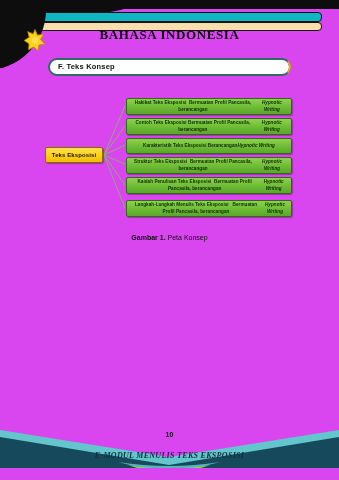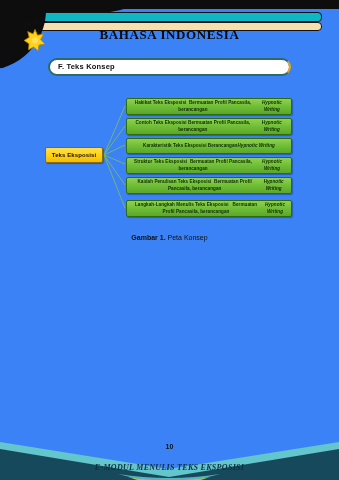--- a/index.html
+++ b/index.html
@@ -2,21 +2,21 @@
 <html><head>
 <meta charset="utf-8">
 <style>
   html,body{margin:0;padding:0;}
   body{
     width:339px;height:480px;overflow:hidden;
     background:#ffffff;
     font-family:"Liberation Sans", sans-serif;
     position:relative;
   }
-  #page{position:absolute;inset:0;width:339px;height:480px;background:#3b82f6;overflow:hidden;}
+  #page{position:absolute;inset:0;width:339px;height:480px;background:#d946ef;overflow:hidden;}
 
   
   .top-black{
     position:absolute;top:0;left:0;width:339px;height:9px;background:#0d0d0d;
   }
   .top-black-swoop{
     position:absolute;top:0;left:18px;width:120px;height:14px;background:#0d0d0d;
     border-bottom-right-radius:60px 14px;
   }
   .bar-teal{
@@ -119,21 +119,21 @@
   .leaf .it{font-style:italic;}
 
   
   .caption{
     position:absolute;top:234px;left:0;width:339px;text-align:center;
     font-size:7px;color:#111;
   }
   .caption b{font-weight:bold;}
 
   
-  .footer{position:absolute;left:0;bottom:0;width:339px;height:60px;}
+  .footer{position:absolute;left:0;bottom:12px;width:339px;height:60px;}
   .pagenum{
     position:absolute;bottom:30px;left:0;width:339px;text-align:center;
     font-size:7px;font-weight:bold;color:#111;z-index:5;
   }
   .footer-title{
     position:absolute;bottom:8px;left:0;width:339px;text-align:center;
     font-family:"Liberation Serif", serif;
     font-size:8px;font-weight:bold;font-style:italic;color:#0e2f3d;
     letter-spacing:.3px;z-index:5;
   }

